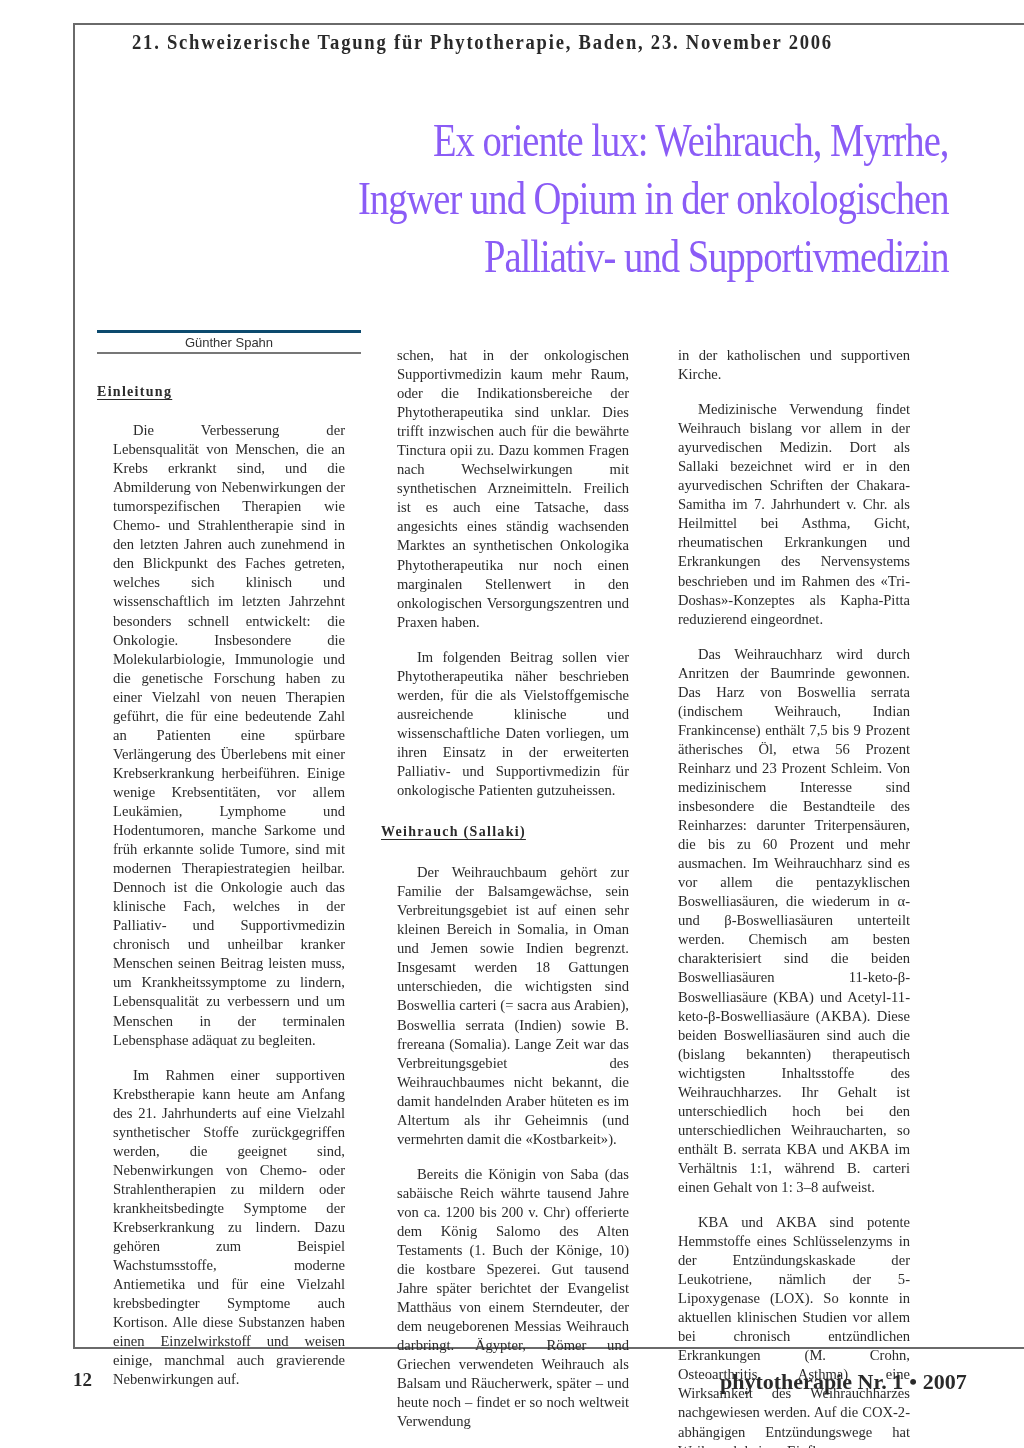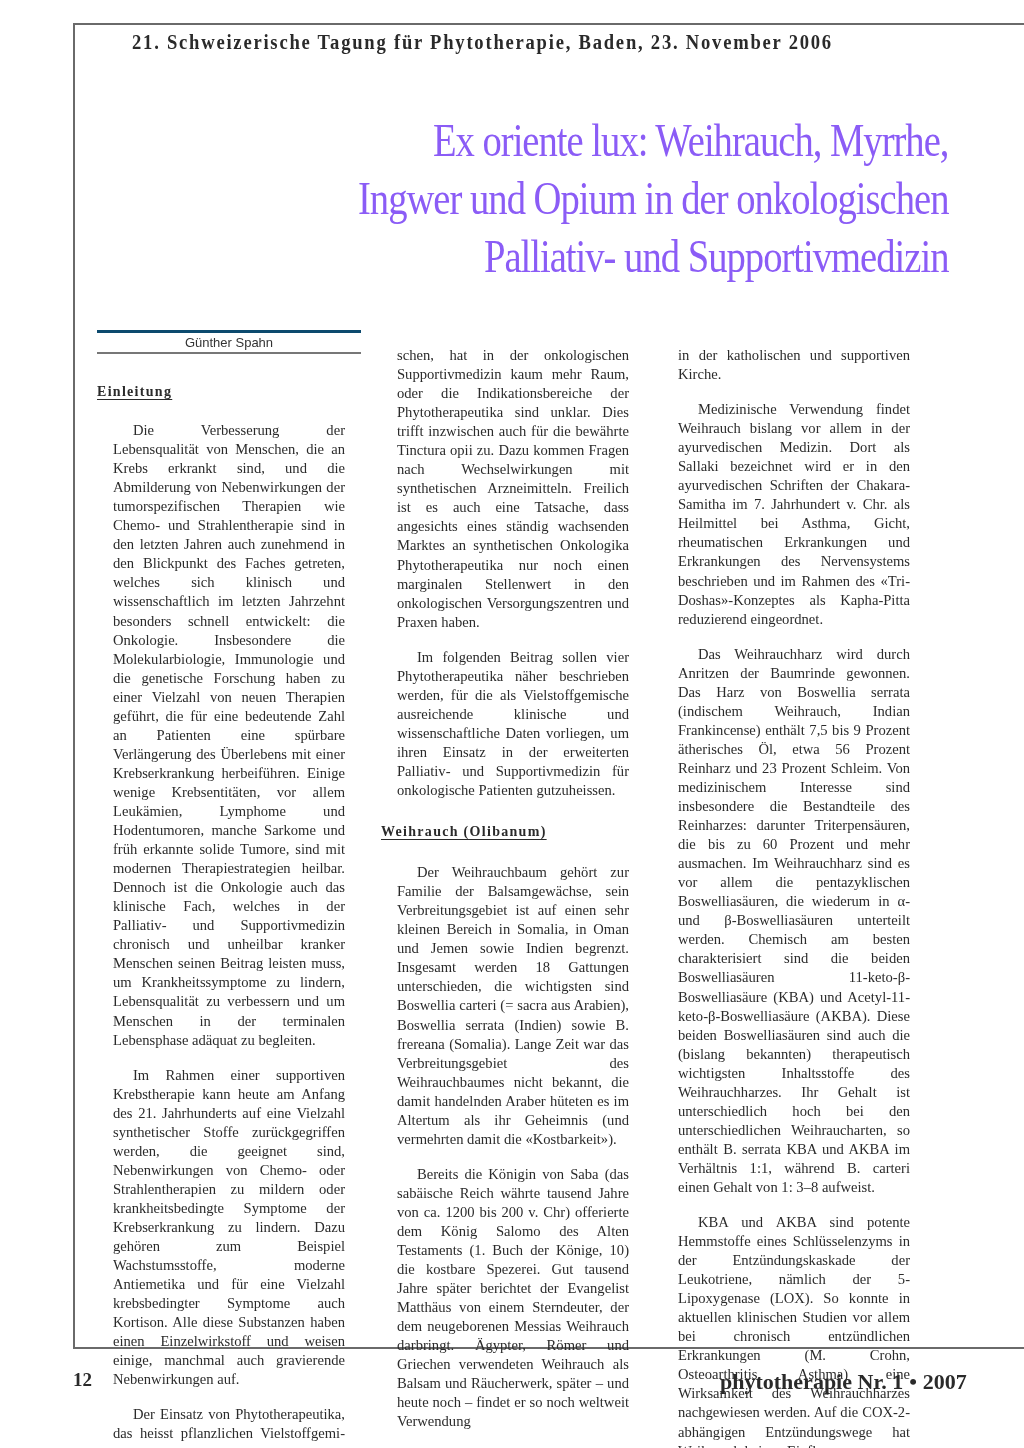--- a/index.html
+++ b/index.html
@@ -42,27 +42,26 @@
   <span class="line">Ex oriente lux: Weihrauch, Myrrhe,</span>
   <span class="line">Ingwer und Opium in der onkologischen</span>
   <span class="line">Palliativ- und Supportivmedizin</span>
 </h1>
 
 <div class="col col1">
   <div class="author-box">Günther Spahn</div>
   <div class="section-heading">Einleitung</div>
   <p>Die Verbesserung der Lebensqualität von Menschen, die an Krebs erkrankt sind, und die Abmilderung von Nebenwirkungen der tumorspezifischen Therapien wie Chemo- und Strahlentherapie sind in den letzten Jahren auch zunehmend in den Blickpunkt des Faches getreten, welches sich klinisch und wissenschaftlich im letzten Jahrzehnt besonders schnell entwickelt: die Onkologie. Insbesondere die Molekularbiologie, Immunologie und die genetische Forschung haben zu einer Vielzahl von neuen Therapien geführt, die für eine bedeutende Zahl an Patienten eine spürbare Verlängerung des Überlebens mit einer Krebserkrankung herbeiführen. Einige wenige Krebsentitäten, vor allem Leukämien, Lymphome und Hodentumoren, manche Sarkome und früh erkannte solide Tumore, sind mit modernen Therapiestrategien heilbar. Dennoch ist die Onkologie auch das klinische Fach, welches in der Palliativ- und Supportivmedizin chronisch und unheilbar kranker Menschen seinen Beitrag leisten muss, um Krankheitssymptome zu lindern, Lebensqualität zu verbessern und um Menschen in der terminalen Lebensphase adäquat zu begleiten.</p>
   <p>Im Rahmen einer supportiven Krebstherapie kann heute am Anfang des 21. Jahrhunderts auf eine Vielzahl synthetischer Stoffe zurückgegriffen werden, die geeignet sind, Nebenwirkungen von Chemo- oder Strahlentherapien zu mildern oder krankheitsbedingte Symptome der Krebserkrankung zu lindern. Dazu gehören zum Beispiel Wachstumsstoffe, moderne Antiemetika und für eine Vielzahl krebsbedingter Symptome auch Kortison. Alle diese Substanzen haben einen Einzelwirkstoff und weisen einige, manchmal auch gravierende Nebenwirkungen auf.</p>
-  <p style="text-align-last: justify;">Der Einsatz von Phytotherapeutika, das heisst pflanzlichen Vielstoffgemi-</p>
 </div>
 
 <div class="col col2">
   <p class="noindent">schen, hat in der onkologischen Supportivmedizin kaum mehr Raum, oder die Indikationsbereiche der Phytotherapeutika sind unklar. Dies trifft inzwischen auch für die bewährte Tinctura opii zu. Dazu kommen Fragen nach Wechselwirkungen mit synthetischen Arzneimitteln. Freilich ist es auch eine Tatsache, dass angesichts eines ständig wachsenden Marktes an synthetischen Onkologika Phytotherapeutika nur noch einen marginalen Stellenwert in den onkologischen Versorgungszentren und Praxen haben.</p>
   <p>Im folgenden Beitrag sollen vier Phytotherapeutika näher beschrieben werden, für die als Vielstoffgemische ausreichende klinische und wissenschaftliche Daten vorliegen, um ihren Einsatz in der erweiterten Palliativ- und Supportivmedizin für onkologische Patienten gutzuheissen.</p>
-  <div class="section-heading">Weihrauch (Olibanum)</div>
+  <div class="section-heading">Weihrauch (Sallaki)</div>
   <p>Der Weihrauchbaum gehört zur Familie der Balsamgewächse, sein Verbreitungsgebiet ist auf einen sehr kleinen Bereich in Somalia, in Oman und Jemen sowie Indien begrenzt. Insgesamt werden 18 Gattungen unterschieden, die wichtigsten sind Boswellia carteri (= sacra aus Arabien), Boswellia serrata (Indien) sowie B. frereana (Somalia). Lange Zeit war das Verbreitungsgebiet des Weihrauchbaumes nicht bekannt, die damit handelnden Araber hüteten es im Altertum als ihr Geheimnis (und vermehrten damit die «Kostbarkeit»).</p>
   <p style="text-align-last: justify;">Bereits die Königin von Saba (das sabäische Reich währte tausend Jahre von ca. 1200 bis 200 v. Chr) offerierte dem König Salomo des Alten Testaments (1. Buch der Könige, 10) die kostbare Spezerei. Gut tausend Jahre später berichtet der Evangelist Matthäus von einem Sterndeuter, der dem neugeborenen Messias Weihrauch darbringt. Ägypter, Römer und Griechen verwendeten Weihrauch als Balsam und Räucherwerk, später – und heute noch – findet er so noch weltweit Verwendung</p>
 </div>
 
 <div class="col col3">
   <p class="noindent">in der katholischen und supportiven Kirche.</p>
   <p>Medizinische Verwendung findet Weihrauch bislang vor allem in der ayurvedischen Medizin. Dort als Sallaki bezeichnet wird er in den ayurvedischen Schriften der Chakara-Samitha im 7. Jahrhundert v. Chr. als Heilmittel bei Asthma, Gicht, rheumatischen Erkrankungen und Erkrankungen des Nervensystems beschrieben und im Rahmen des «Tri-Doshas»-Konzeptes als Kapha-Pitta reduzierend eingeordnet.</p>
   <p>Das Weihrauchharz wird durch Anritzen der Baumrinde gewonnen. Das Harz von Boswellia serrata (indischem Weihrauch, Indian Frankincense) enthält 7,5 bis 9 Prozent ätherisches Öl, etwa 56 Prozent Reinharz und 23 Prozent Schleim. Von medizinischem Interesse sind insbesondere die Bestandteile des Reinharzes: darunter Triterpensäuren, die bis zu 60 Prozent und mehr ausmachen. Im Weihrauchharz sind es vor allem die pentazyklischen Boswelliasäuren, die wiederum in α- und β-Boswelliasäuren unterteilt werden. Chemisch am besten charakterisiert sind die beiden Boswelliasäuren 11-keto-β-Boswelliasäure (KBA) und Acetyl-11-keto-β-Boswelliasäure (AKBA). Diese beiden Boswelliasäuren sind auch die (bislang bekannten) therapeutisch wichtigsten Inhaltsstoffe des Weihrauchharzes. Ihr Gehalt ist unterschiedlich hoch bei den unterschiedlichen Weihraucharten, so enthält B. serrata KBA und AKBA im Verhältnis 1:1, während B. carteri einen Gehalt von 1: 3–8 aufweist.</p>
   <p>KBA und AKBA sind potente Hemmstoffe eines Schlüsselenzyms in der Entzündungskaskade der Leukotriene, nämlich der 5-Lipoxygenase (LOX). So konnte in aktuellen klinischen Studien vor allem bei chronisch entzündlichen Erkrankungen (M. Crohn, Osteoarthritis, Asthma) eine Wirksamkeit des Weihrauchharzes nachgewiesen werden. Auf die COX-2-abhängigen Entzündungswege hat Weihrauch keinen Einfluss.</p>
 </div>

